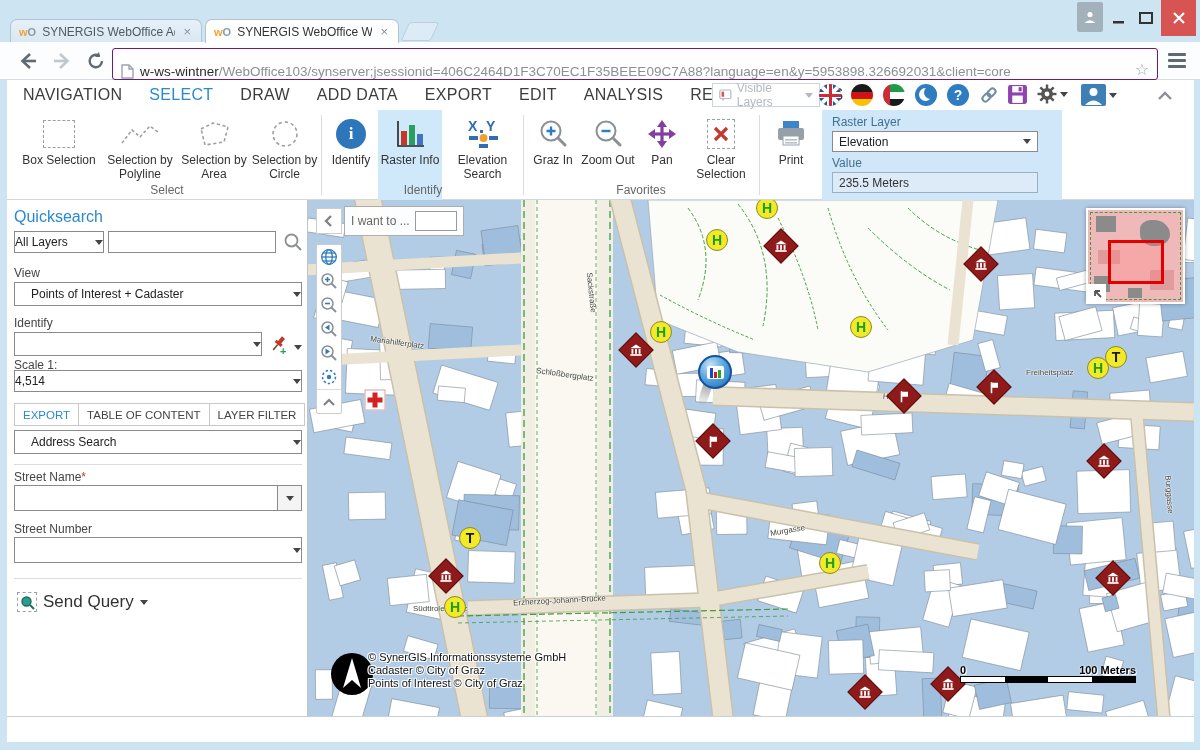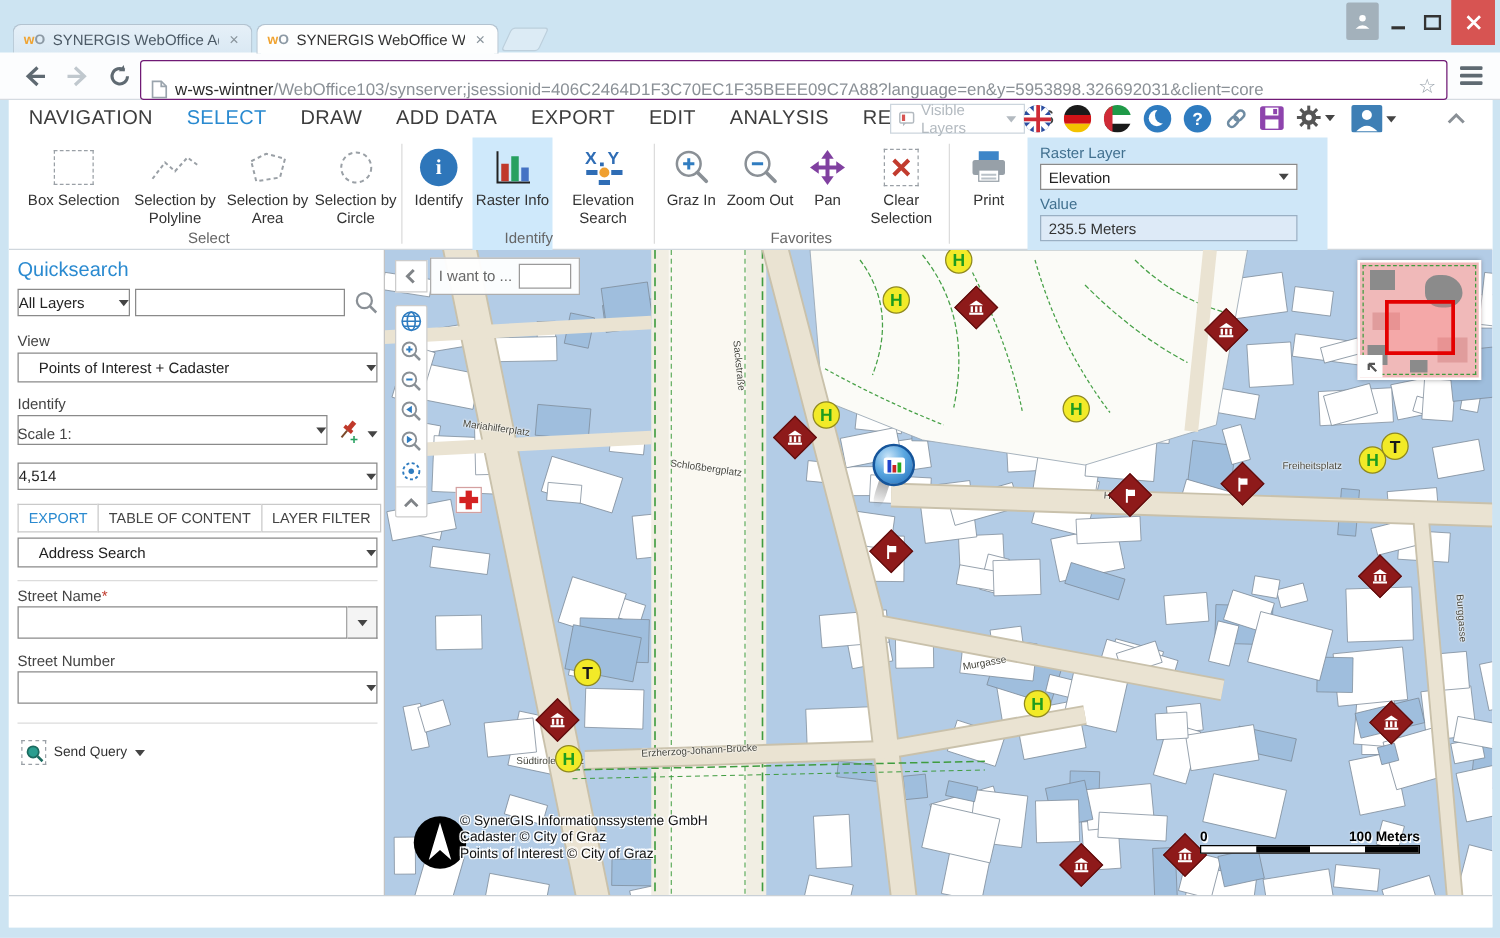--- a/index.html
+++ b/index.html
@@ -456,21 +456,21 @@
       <div style="position:absolute;left:261px;top:134px"><svg width="22" height="22" viewBox="0 0 22 22">
             <g transform="rotate(40 11 9)">
               <rect x="9" y="2" width="4" height="7" fill="#c0392b"></rect>
               <rect x="7" y="8" width="8" height="3" fill="#c0392b"></rect>
               <rect x="10.2" y="11" width="1.6" height="7" fill="#7a4a2a"></rect>
             </g>
             <text x="12" y="21" font-size="11" font-weight="bold" fill="#27a060" font-family="Liberation Sans">+</text>
           </svg></div>
       <span class="caret" style="position:absolute;left:287px;top:141px"></span>
 
-      <div class="lbl" style="left:7px;top:140px">Scale 1:</div>
+      <div class="lbl" style="left:7px;top:158px">Scale 1:</div>
       <div class="combo" style="position:absolute;left:7px;top:170px;width:288px;height:22px">
           <span>4,514</span>
           <span class="caret"></span>
         </div>
 
       <div class="sbtabs">
         <div class="sbtab active">EXPORT</div>
         <div class="sbtab">TABLE OF CONTENT</div>
         <div class="sbtab">LAYER FILTER</div>
       </div>
@@ -495,21 +495,21 @@
         </div>
       <div class="hr" style="top:378px"></div>
 
       <div style="position:absolute;left:10px;top:392px;display:flex;align-items:center;gap:6px">
         <div style="width:20px;height:20px;border:1.4px dashed #9aa0a6;display:flex;align-items:center;justify-content:center">
             <svg width="15" height="15">
               <circle cx="6.5" cy="6.5" r="4.5" fill="#2a9d8f" stroke="#1c6b60" stroke-width="1.4"></circle>
               <path d="M10 10 L14 14" stroke="#1c6b60" stroke-width="2"></path>
             </svg>
           </div>
-        <span style="font-size:11px;color:#333">Send Query</span>
+        <span style="font-size:17px;color:#333">Send Query</span>
         <span class="caret"></span>
       </div>
     </div>
 
     <div id="map">
       <svg id="map-svg" width="886" height="516" viewBox="0 0 886 516">
         <rect width="886" height="516" fill="#b3cce6"></rect>
         <g id="buildings">
             <rect x="532.577924201265" y="231.3179284427315" width="53.21342650055885" height="34.77095740893856" transform="rotate(-11.7 532.6 231.3)" fill="#ffffff" stroke="#7d8b99" stroke-width="0.6"></rect>
             <rect x="781.504126474727" y="384.80058353114873" width="28.12206961773336" height="18.70663049025461" transform="rotate(0.0 781.5 384.8)" fill="#ffffff" stroke="#7d8b99" stroke-width="0.6"></rect>

